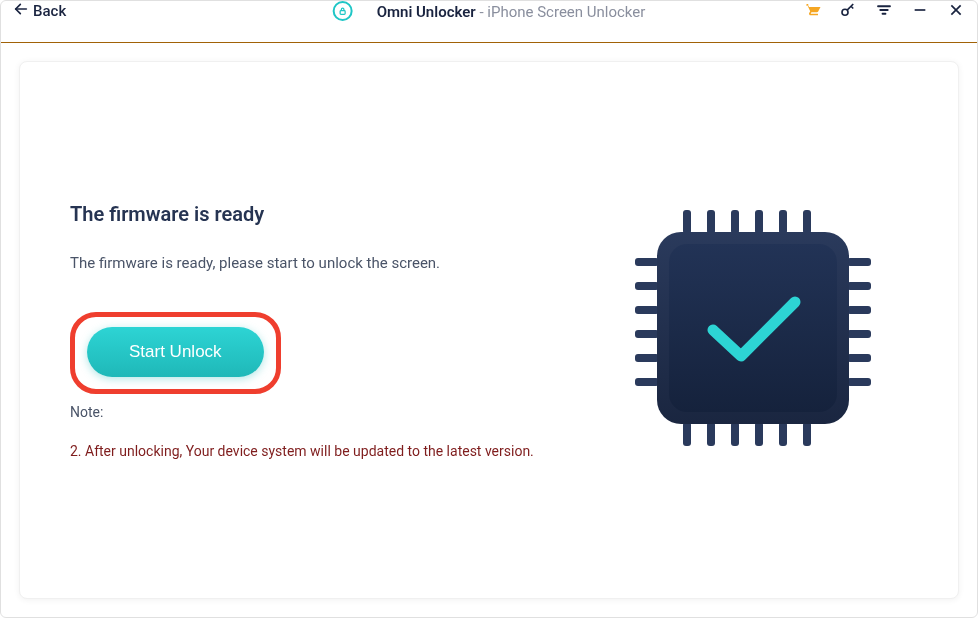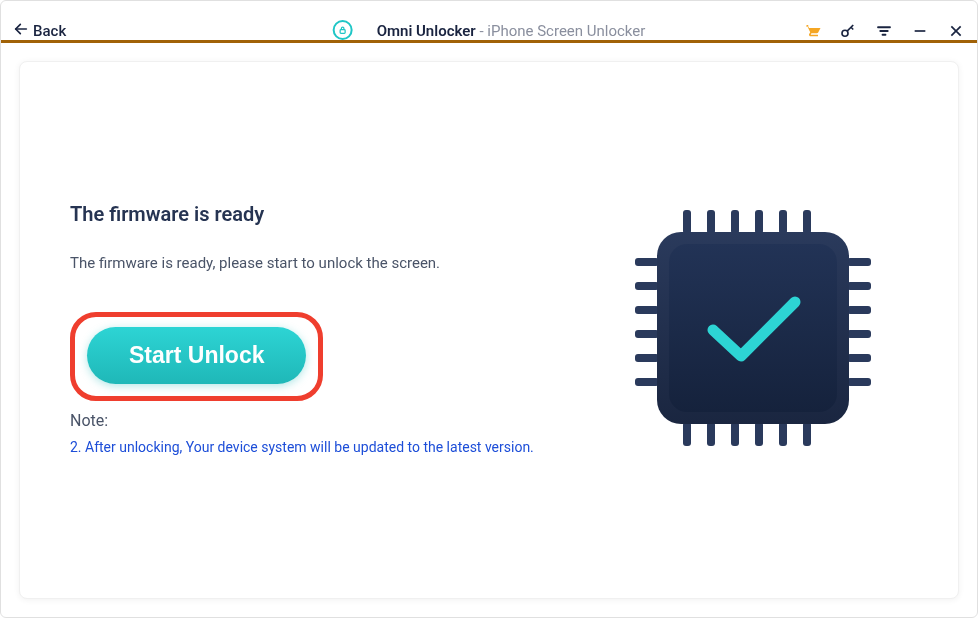--- a/index.html
+++ b/index.html
@@ -19,23 +19,23 @@
       width: 100%;
       height: 100%;
       border: 1px solid #e0e0e0;
       border-radius: 6px;
       background: #ffffff;
       display: flex;
       flex-direction: column;
     }
     .titlebar {
       height: 42px;
-      border-bottom: 3px solid #a16207;
-      display: flex;
-      align-items: flex-end;
+      border-bottom: 1px solid #a16207;
+      display: flex;
+      align-items: flex-start;
       padding: 0 12px;
       position: relative;
     }
     .back-group {
       display: flex;
       align-items: center;
       gap: 4px;
       color: #1a2440;
       font-size: 15px;
       font-weight: 500;
@@ -126,37 +126,37 @@
     .highlight-box {
       border: 5px solid #ef3e2e;
       border-radius: 26px;
       padding: 10px 12px 12px 12px;
       display: inline-block;
       margin-bottom: 6px;
     }
     .start-btn {
       background: linear-gradient(180deg, #2dd4d4 0%, #1fb8b8 100%);
       color: #ffffff;
-      font-size: 23px;
-      font-weight: 700;
+      font-size: 17px;
+      font-weight: 400;
       border: none;
       border-radius: 999px;
       padding: 15px 42px;
       cursor: pointer;
       box-shadow: 0 2px 8px rgba(31,184,184,0.35);
     }
     .note-label {
-      font-size: 16px;
+      font-size: 14px;
       color: #4a5468;
       margin-top: 4px;
-      margin-bottom: 6px;
+      margin-bottom: 20px;
     }
     .note-line {
       font-size: 14px;
-      color: #1d4ed8;
+      color: #7f1d1d;
       line-height: 1.7;
     }
     .note-line.warn {
       color: #e23c3c;
     }
     .right-col {
       width: 310px;
       display: flex;
       align-items: center;
       justify-content: center;

